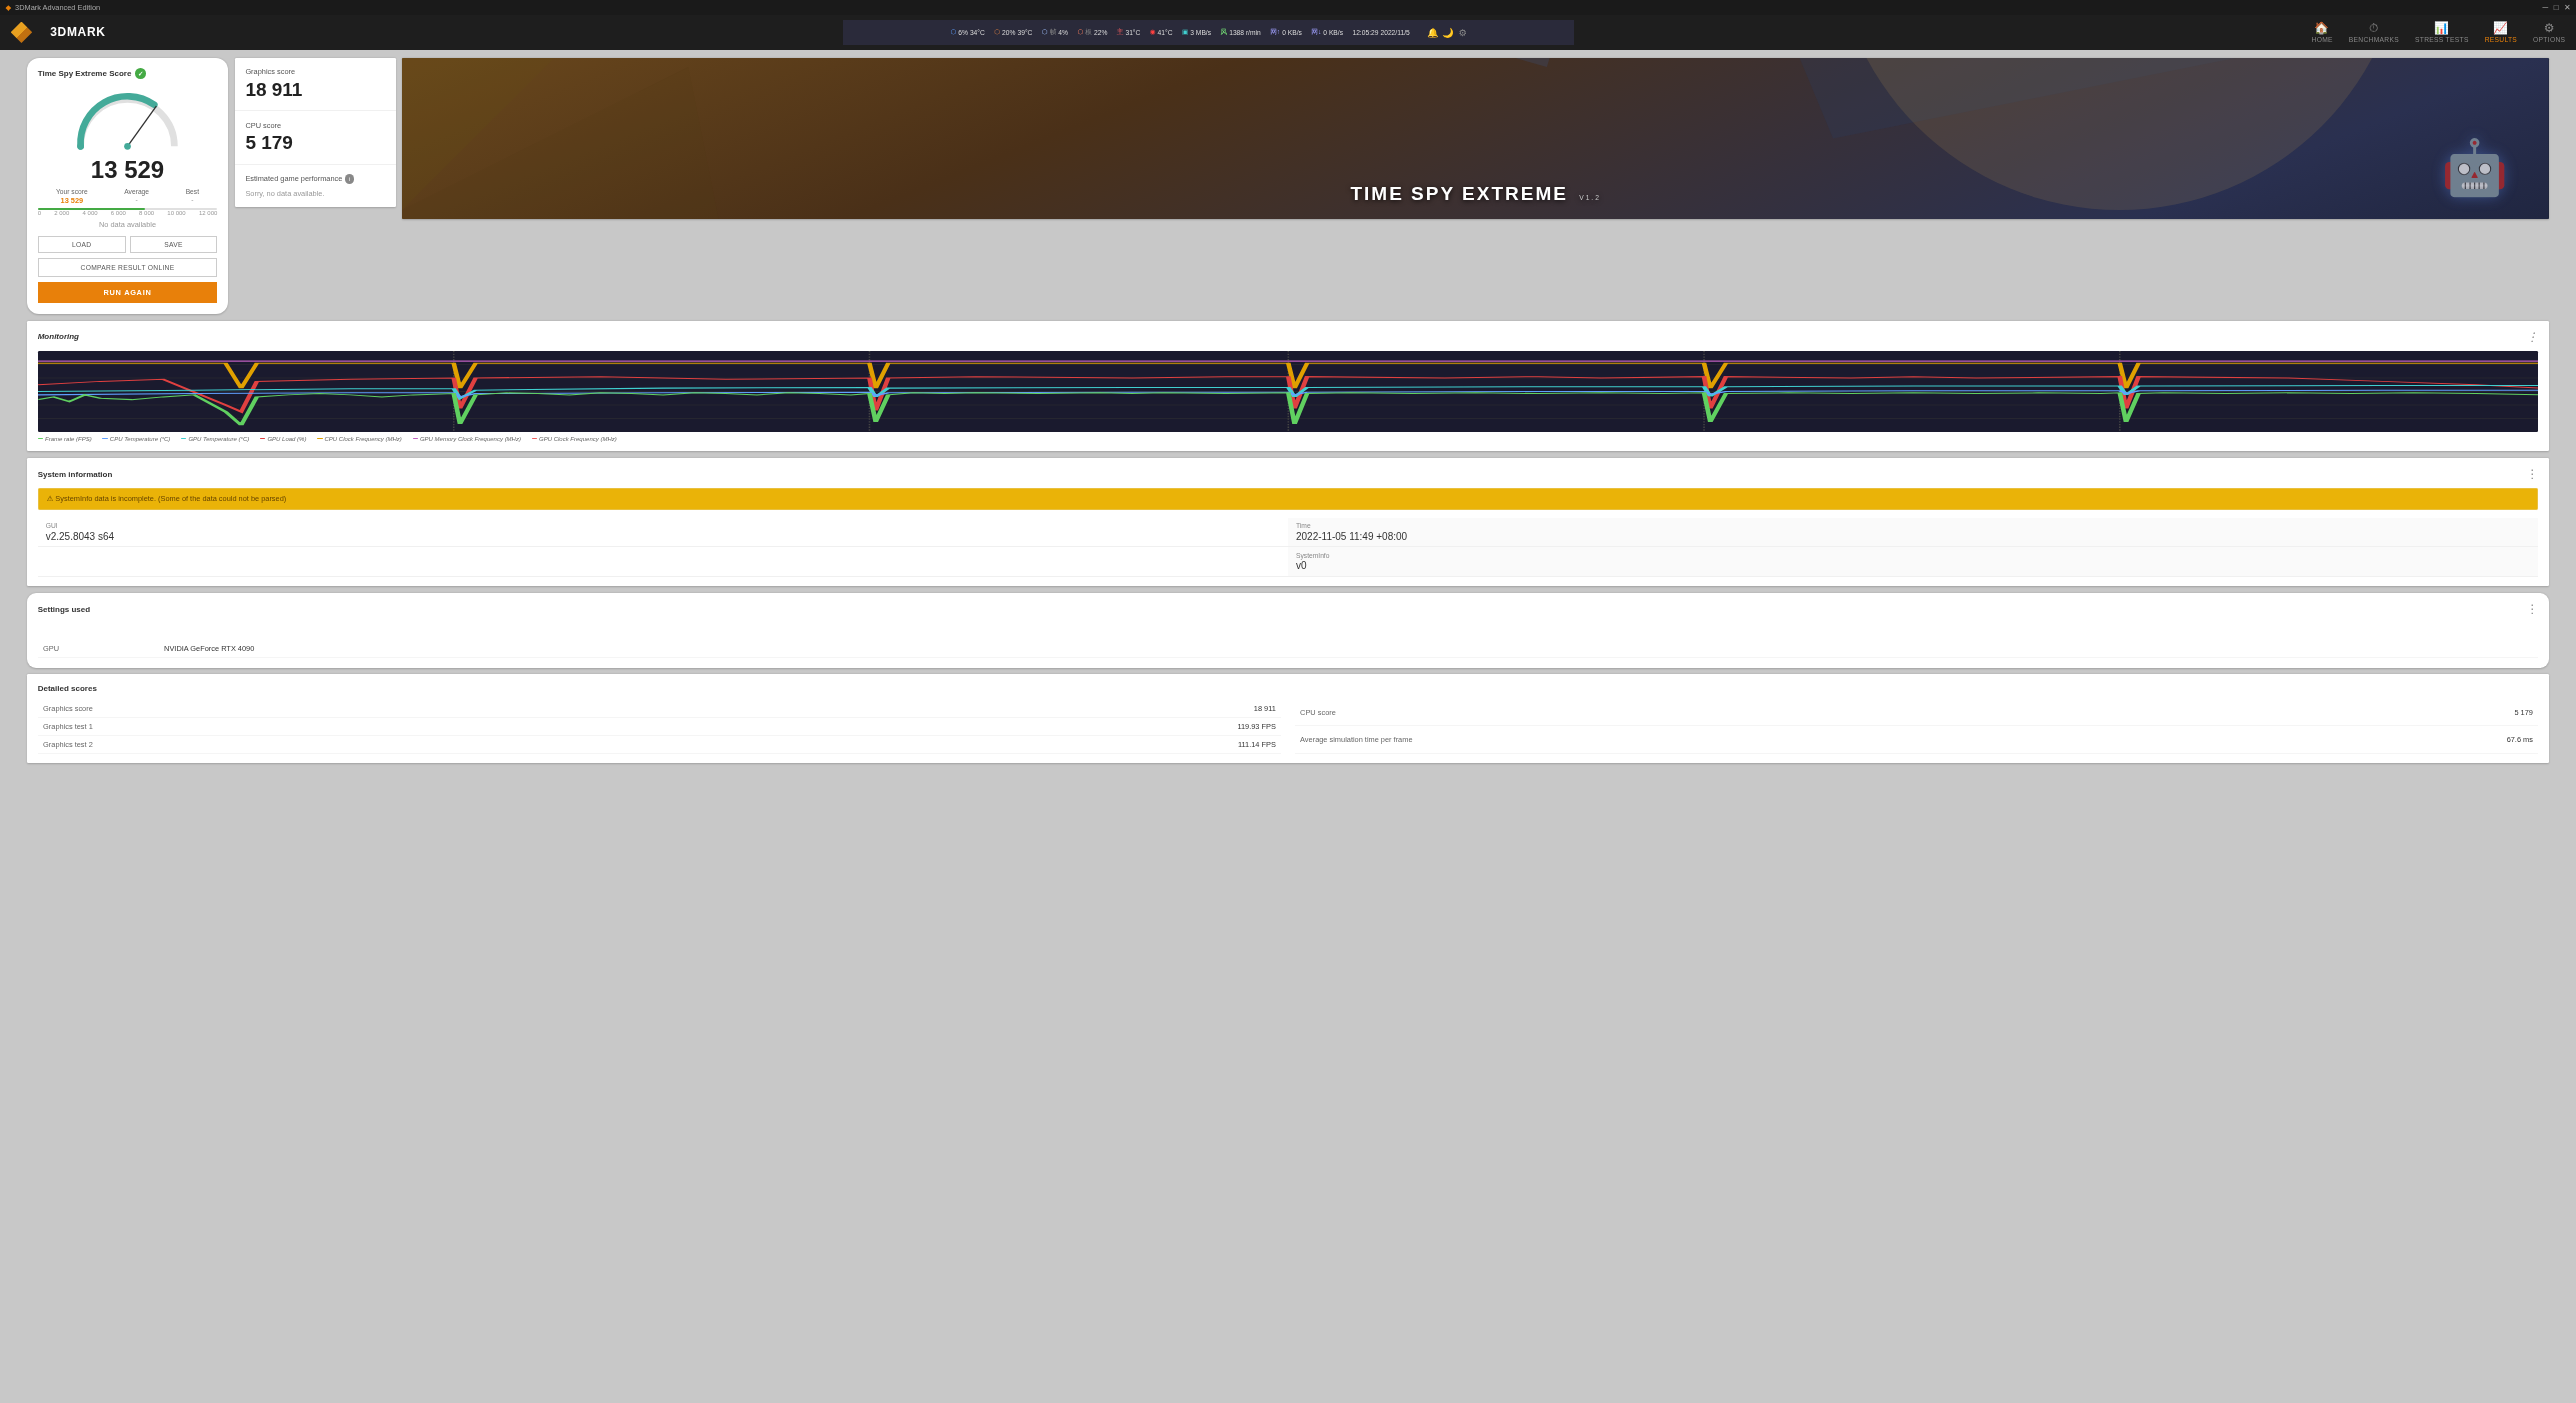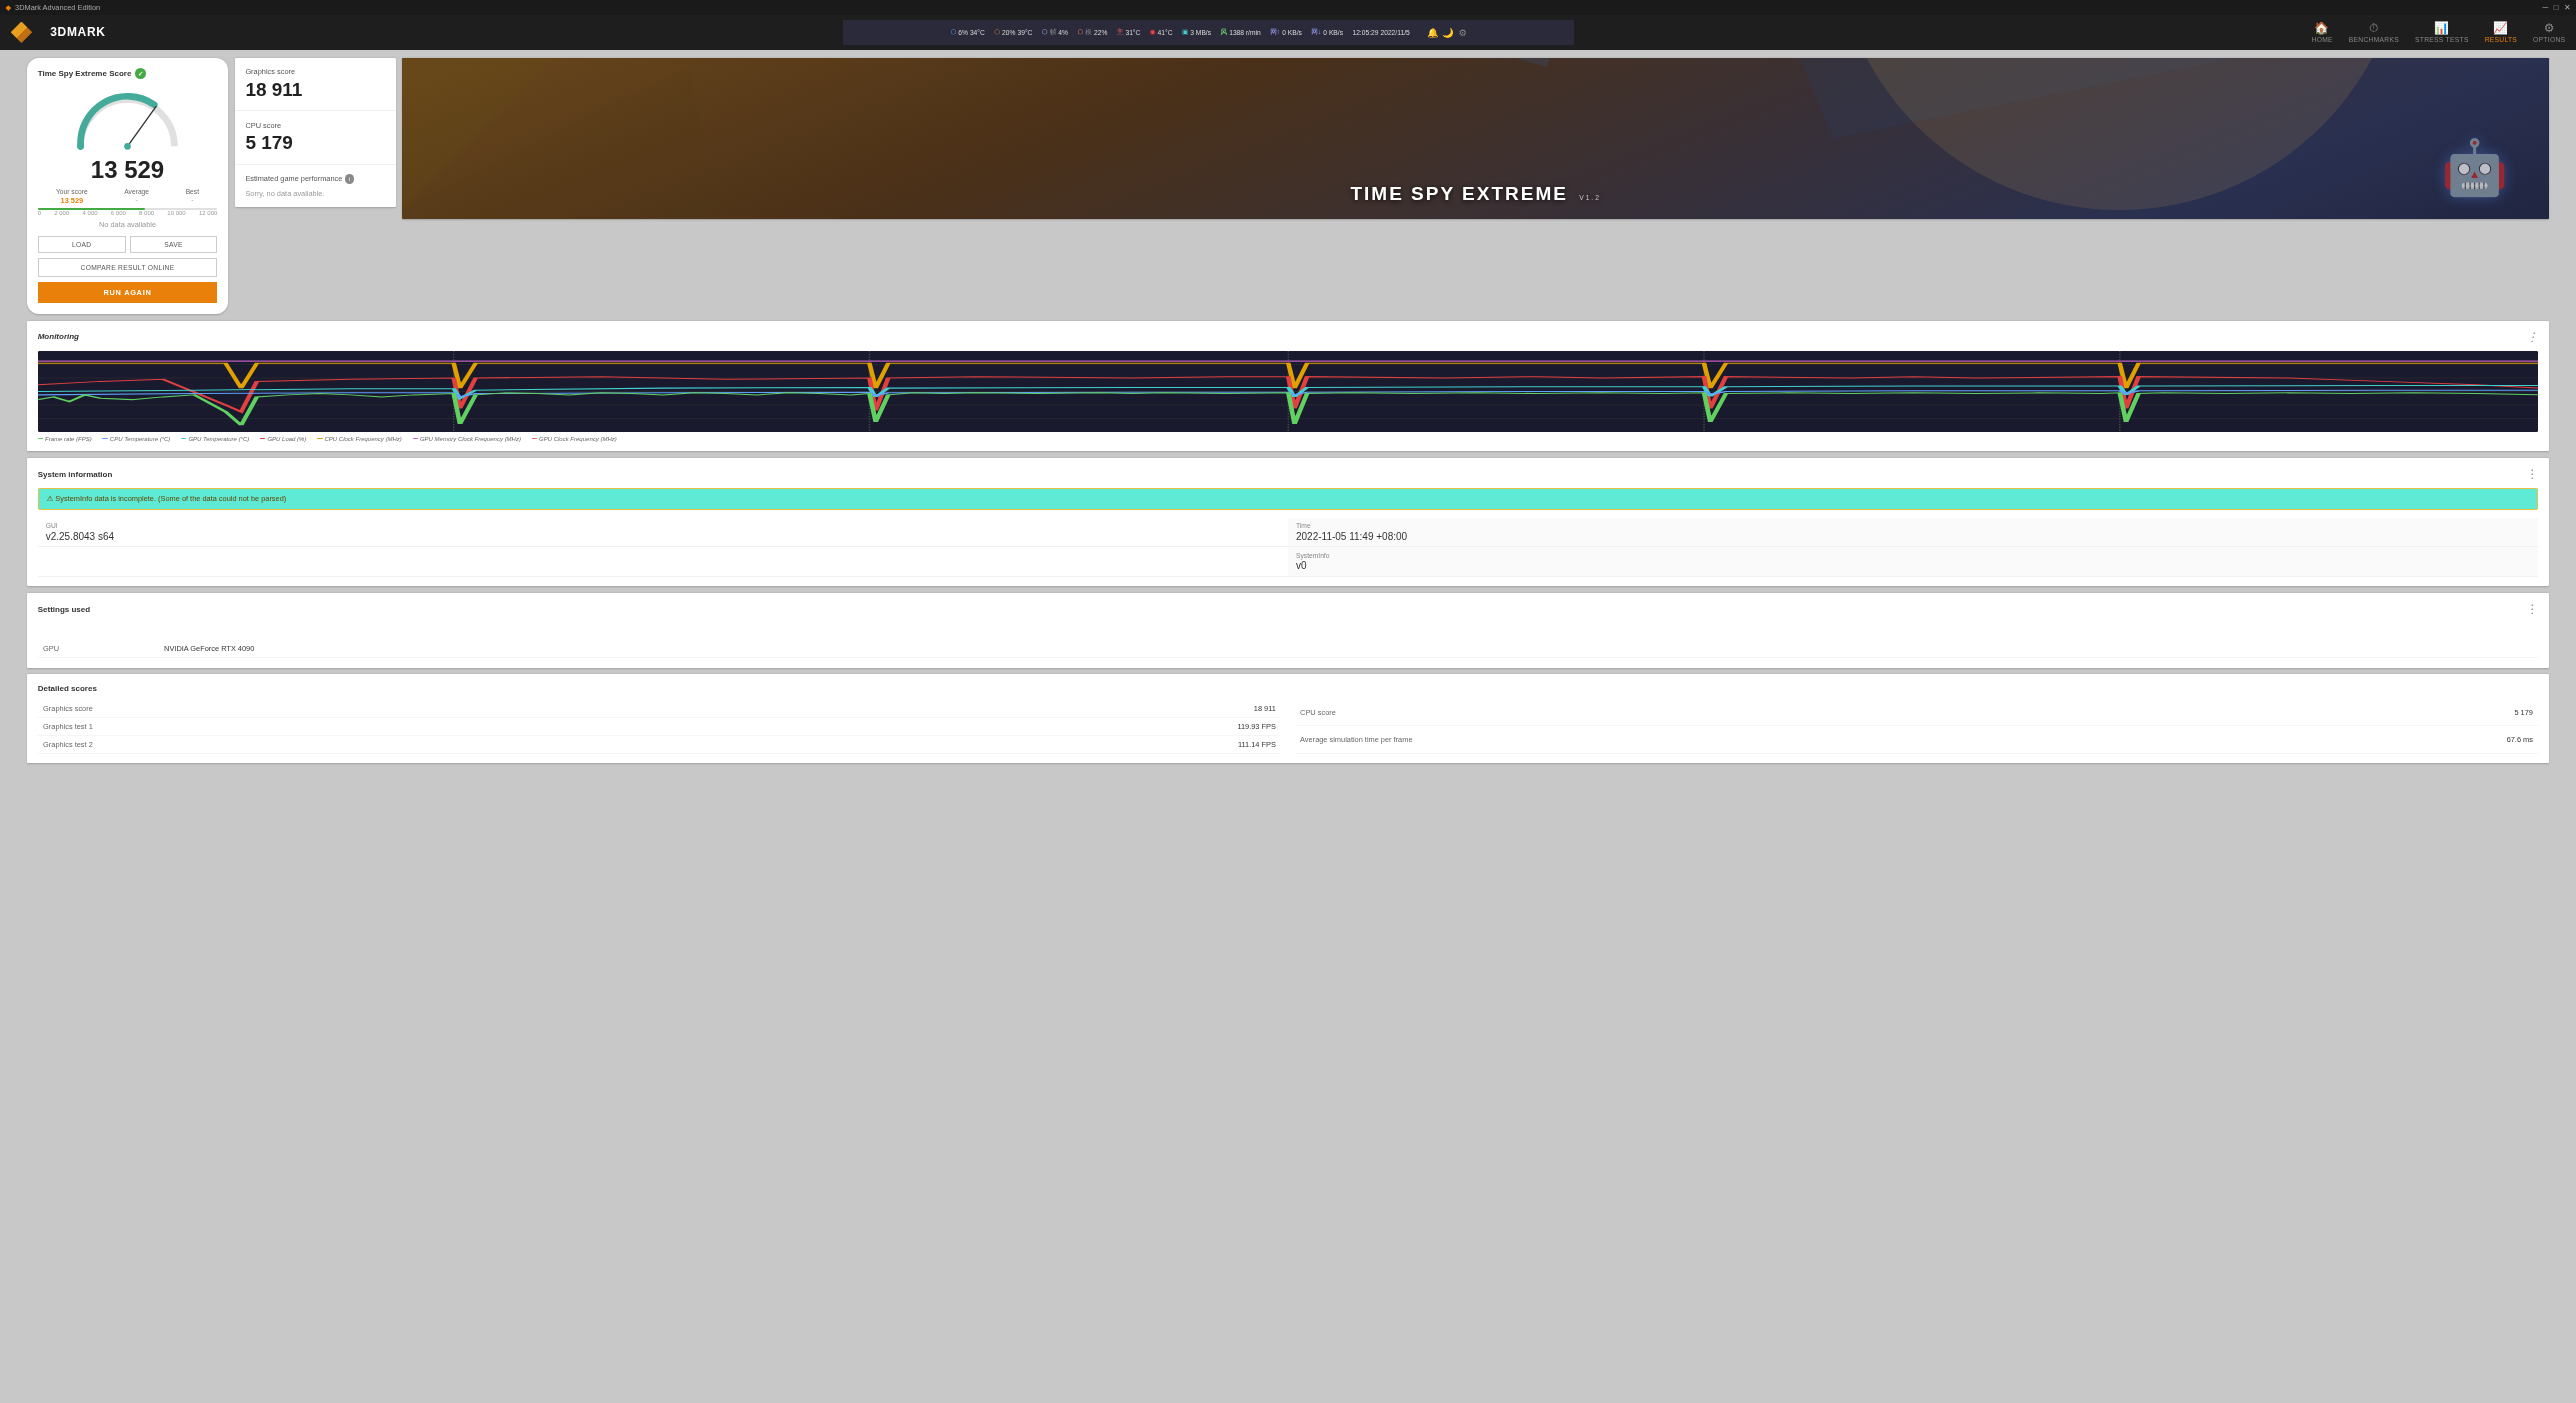--- a/index.html
+++ b/index.html
@@ -239,21 +239,21 @@
     .legend-dot { width: 5.4px; height: 1.3px; border-radius: 0.7px; }
 
     
     .sys-info-card {
       background: white;
       border-radius: 1.3px;
       padding: 9.4px 10.7px;
       box-shadow: 0 0.7px 2px rgba(0,0,0,0.2);
     }
     .warning-bar {
-      background: #5eead4;
+      background: #eab308;
       border: 0.7px solid #e8c040;
       padding: 5.4px 8px;
       font-size: 7.4px;
       color: #664400;
       margin-bottom: 8px;
       border-radius: 1.3px;
     }
     .info-grid {
       display: grid;
       grid-template-columns: 1fr 1fr;
@@ -263,21 +263,21 @@
       padding: 4.7px 8px;
       border-bottom: 0.7px solid #f0f0f0;
     }
     .info-cell:nth-child(even) { background: #fafafa; }
     .info-key { font-size: 6.7px; color: #888; margin-bottom: 1.3px; }
     .info-val { font-size: 10px; color: #333; font-weight: 500; }
 
     
     .settings-card {
       background: white;
-      border-radius: 1px;
+      border-radius: 9px;
       padding: 9.4px 10.7px;
       box-shadow: 0 0.7px 2px rgba(0,0,0,0.2);
     }
     .settings-table { width: 100%; border-collapse: collapse; margin-top: 24px; }
     .settings-table td {
       padding: 4px 5.4px; font-size: 7.4px; border-bottom: 0.7px solid #f5f5f5;
       vertical-align: top;
     }
     .settings-table td:first-child { color: #666; width: 121px; }
     .settings-table td:last-child { color: #333; font-weight: 500; }

